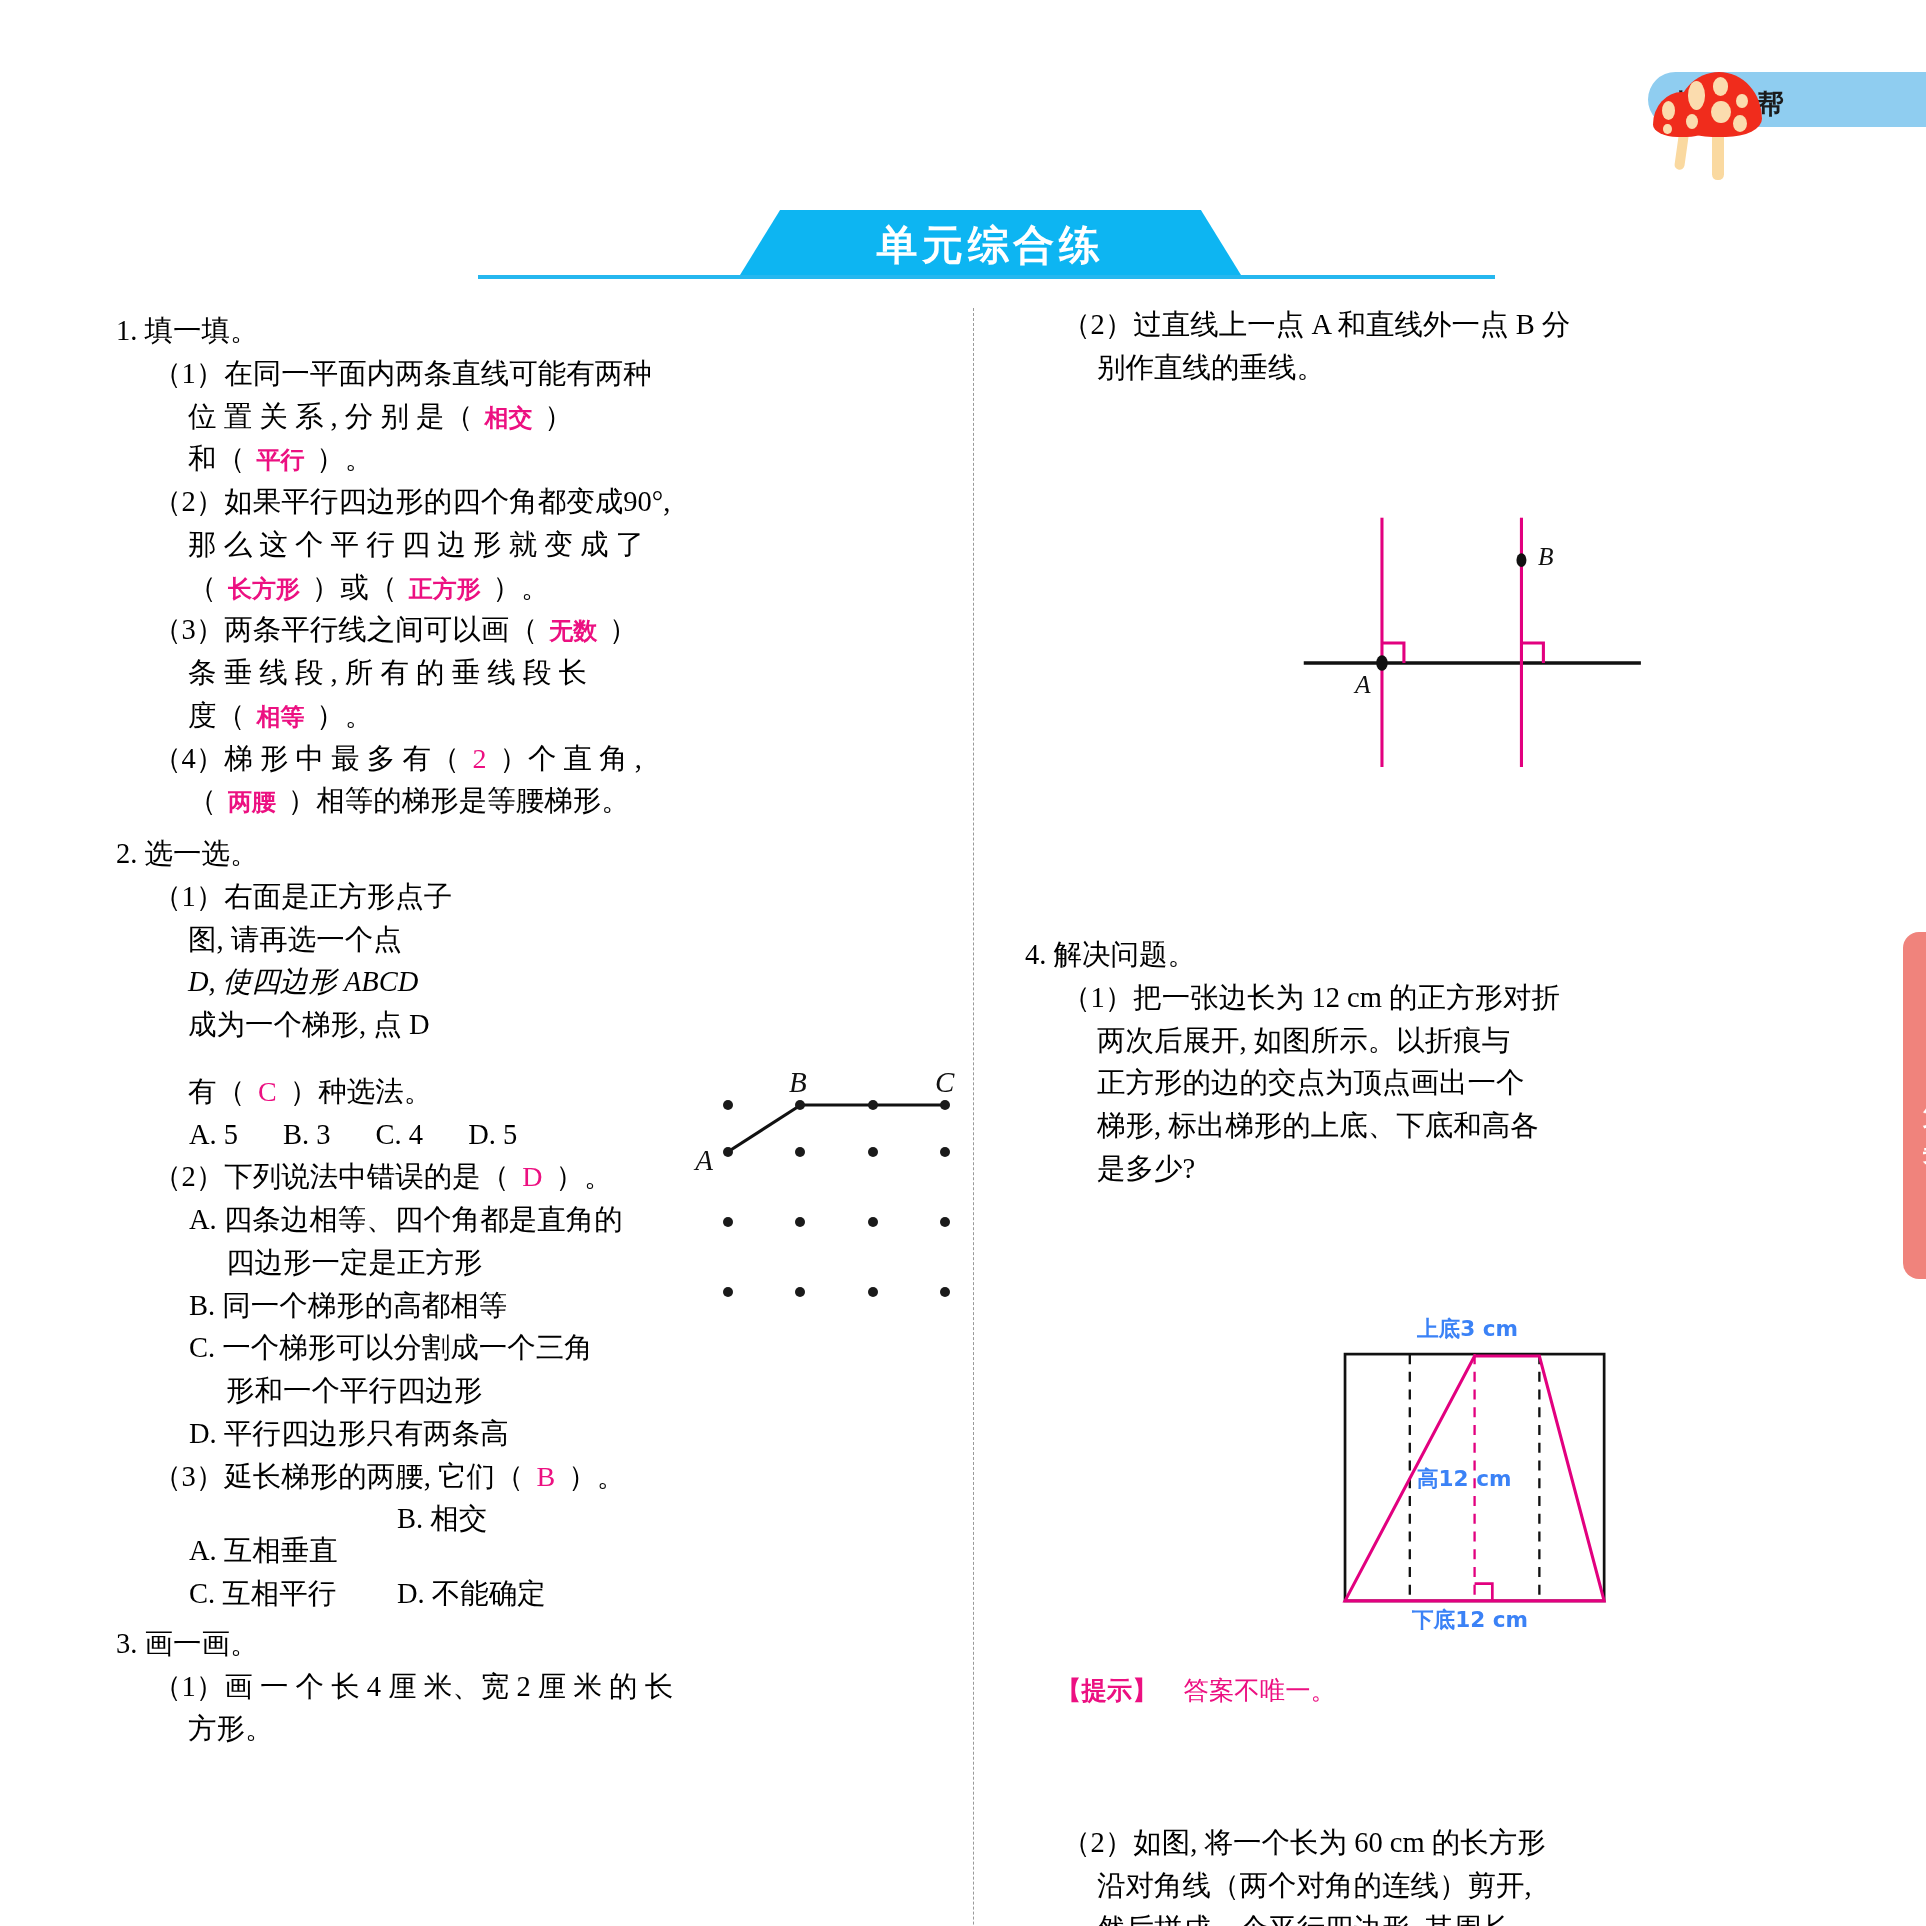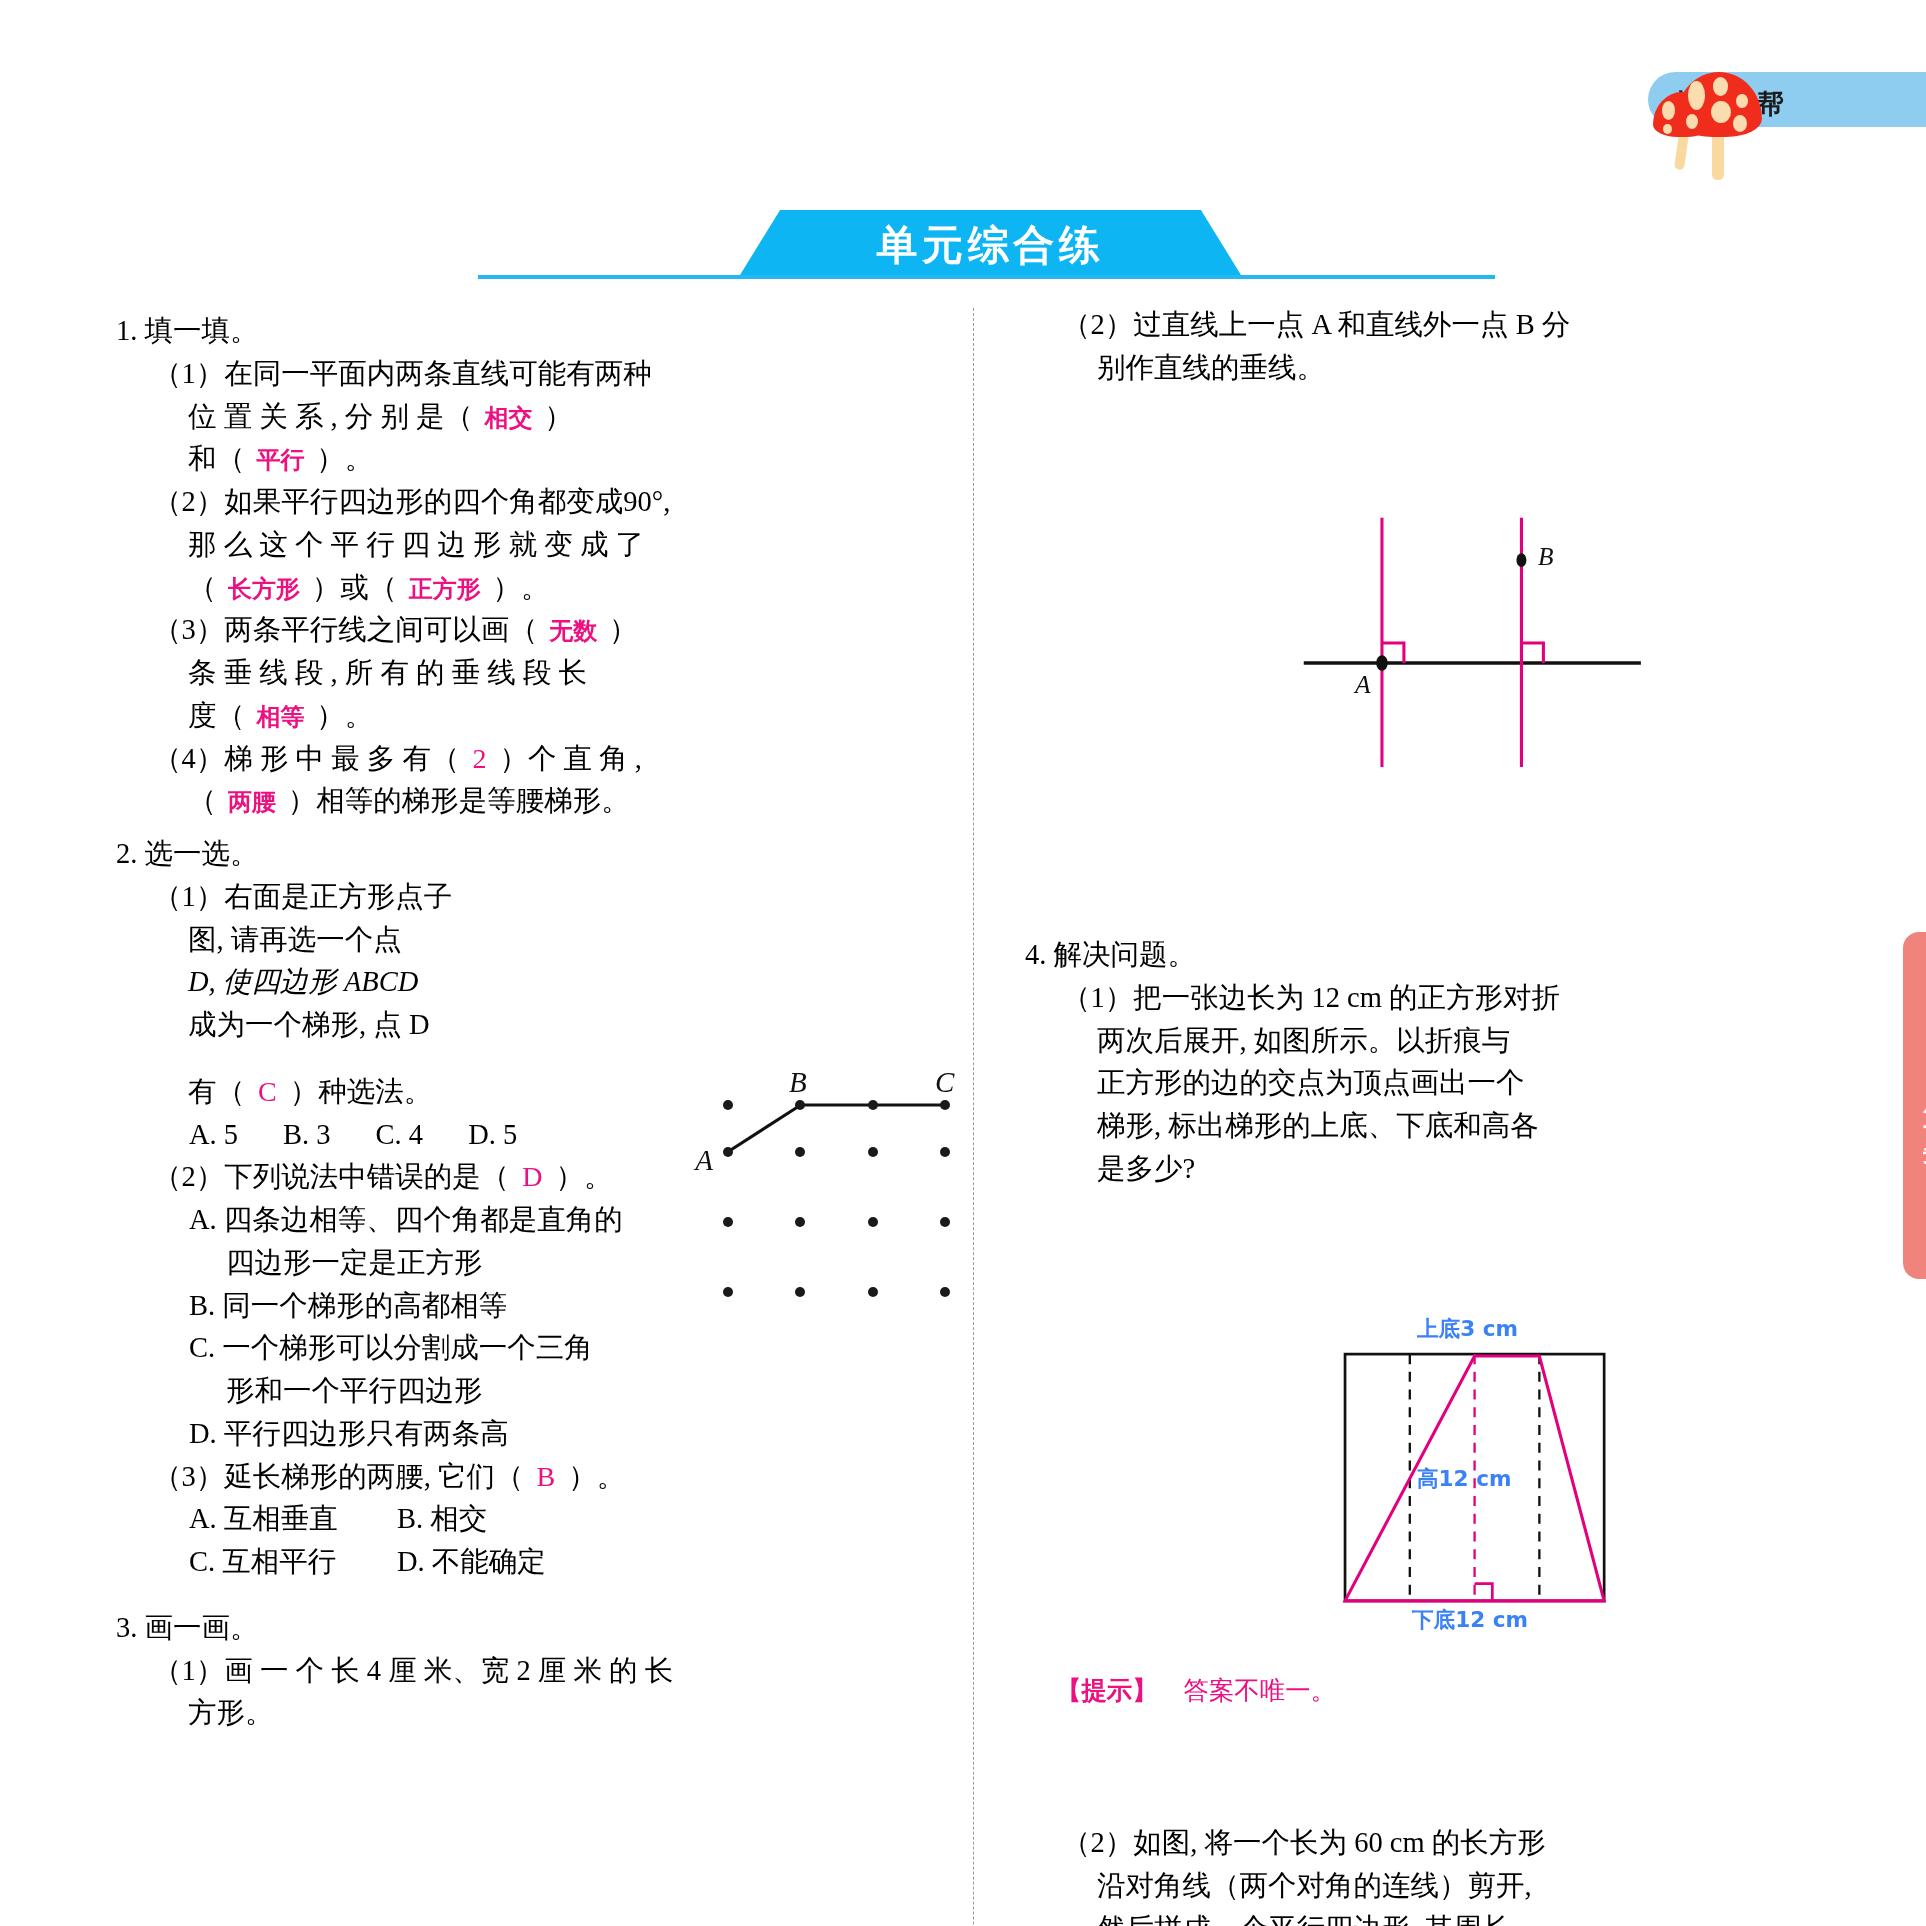--- a/index.html
+++ b/index.html
@@ -200,29 +200,29 @@
     <div class="opt" style="padding-left:110px;">四边形一定是正方形</div>
     <div class="opt">B. 同一个梯形的高都相等</div>
     <div class="opt">C. 一个梯形可以分割成一个三角</div>
     <div class="opt" style="padding-left:110px;">形和一个平行四边形</div>
     <div class="opt">D. 平行四边形只有两条高</div>
 
     <div class="sub sub-i">
       <span>（3）</span><span>延长梯形的两腰, 它们（</span><span class="ansbig">B</span><span>）。</span>
     </div>
     <div class="opt" style="display:flex;">
-      <span style="width:208px;">A. 互相垂直</span>
+      <span style="width:208px;margin-top:32px;">A. 互相垂直</span>
       <span>B. 相交</span>
     </div>
     <div class="opt" style="display:flex;">
       <span style="width:208px;">C. 互相平行</span>
       <span>D. 不能确定</span>
     </div>
 
-    <div class="q-title" style="margin-top:23px;">
+    <div class="q-title" style="margin-top:7px;">
       <span>3.</span>
       <span>画一画。</span>
     </div>
     <div class="sub sub-i">
       <span>（1）</span><span>画 一 个 长 4 厘 米、宽 2 厘 米 的 长</span>
     </div>
     <div class="sub" style="padding-left:72px;">方形。</div>
   </div>
 
   <div class="dotfig">

